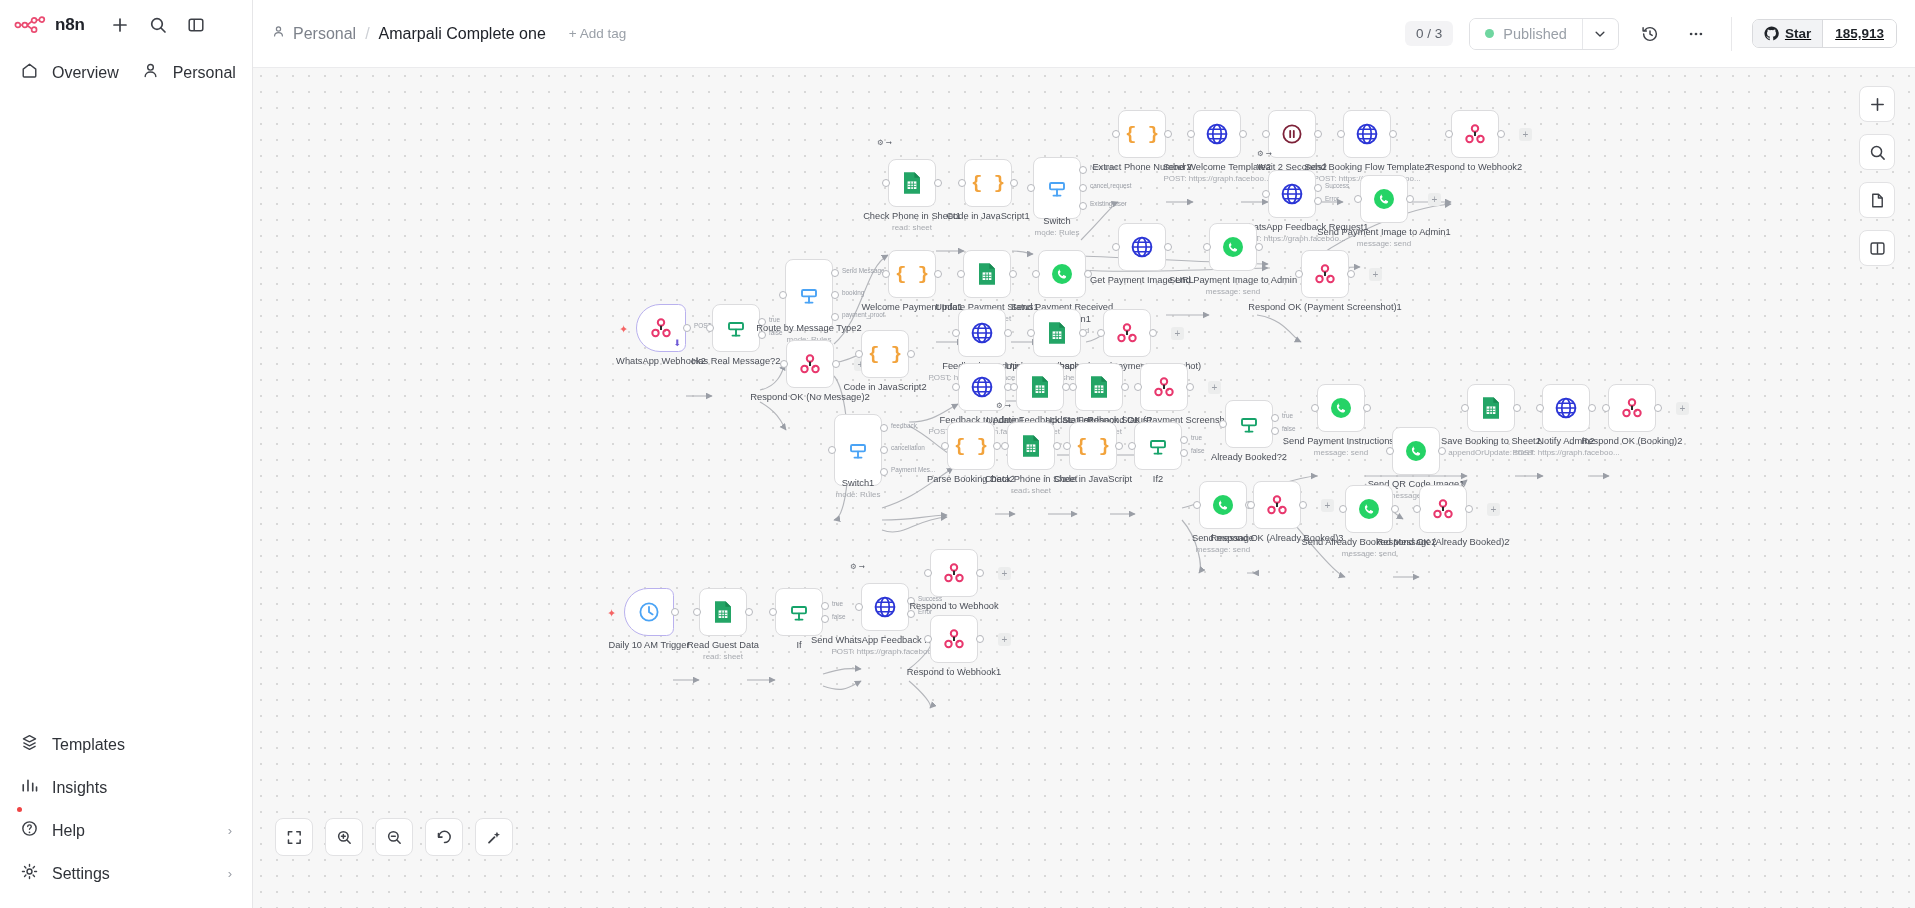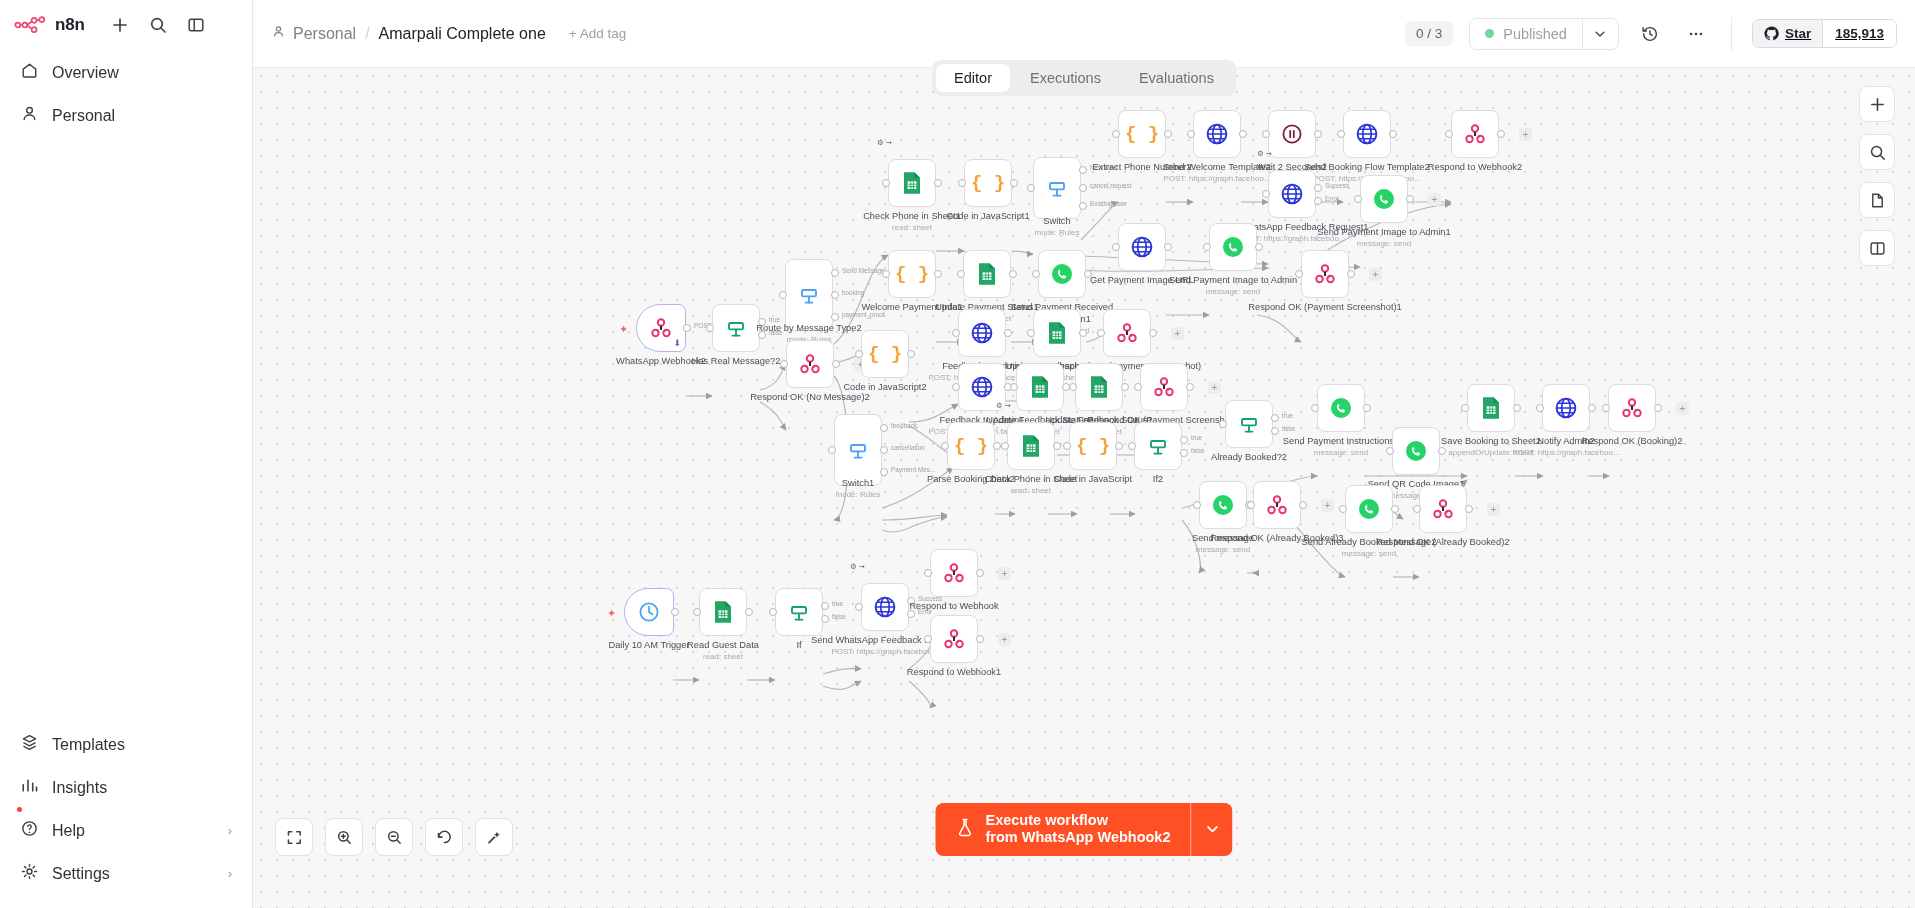--- a/index.html
+++ b/index.html
@@ -16,21 +16,21 @@
     border-right: 1px solid #e6e6e8;
     display: flex; flex-direction: column; flex: 0 0 253px;
   }
   .sb-top { padding: 14px 14px 4px 14px; display: flex; align-items: center; gap: 10px; }
   .logo-wrap { display: flex; align-items: center; gap: 7px; }
   .logo-mark { width: 34px; height: 18px; }
   .logo-text { font-size: 17px; font-weight: 700; color: #20232a; letter-spacing: -0.2px; }
   .sb-top-icons { display: flex; align-items: center; gap: 16px; margin-left: 14px; }
   .sb-ico { width: 22px; height: 22px; display: flex; align-items: center; justify-content: center;
             color: #4b4f58; cursor: pointer; }
-  .sb-nav { margin-top: 12px; padding: 0 10px; display: flex; flex-direction: column; gap: 2px; }
+  .sb-nav { margin-top: 12px; padding: 0 10px; display: flex; gap: 2px; }
   .sb-item { display: flex; align-items: center; gap: 13px; padding: 9px 10px; border-radius: 7px;
              cursor: pointer; color: #2f3238; font-size: 16px; }
   .sb-item .sb-lbl { font-size: 16px; }
   .beta-badge { background: #ecebfb; color: #6f5bd6; font-size: 10px; font-weight: 700;
                 padding: 2px 7px; border-radius: 9px; letter-spacing: .2px; }
   .sb-spacer { flex: 1; }
   .sb-bottom { padding: 0 10px 14px 10px; display: flex; flex-direction: column; gap: 2px; }
   .sb-item .chev { margin-left: auto; color: #9a9ea6; font-size: 13px; }
   .red-dot { position: absolute; width: 5px; height: 5px; border-radius: 50%; background: #ef4444;
              margin-left: -3px; margin-top: -12px; }
@@ -297,25 +297,20 @@
             <svg width="15" height="15" viewBox="0 0 16 16">
                 <path fill="#1f2328" d="M8 .5a7.5 7.5 0 00-2.37 14.62c.37.07.5-.16.5-.36v-1.3c-2.09.46-2.53-.9-2.53-.9-.34-.87-.83-1.1-.83-1.1-.68-.47.05-.46.05-.46.75.05 1.15.78 1.15.78.67 1.15 1.76.82 2.19.63.07-.49.26-.82.48-1.01-1.67-.19-3.43-.84-3.43-3.72 0-.82.3-1.5.77-2.02-.08-.19-.34-.95.07-1.99 0 0 .63-.2 2.06.77a7.1 7.1 0 013.76 0c1.43-.97 2.06-.77 2.06-.77.41 1.04.15 1.8.08 1.99.48.52.77 1.2.77 2.02 0 2.89-1.77 3.53-3.45 3.71.27.24.51.69.51 1.39v2.06c0 .2.14.44.51.36A7.5 7.5 0 008 .5z"></path>
               </svg>
             <span>Star</span>
           </div>
           <div class="star-count">185,913</div>
         </div>
       </div>
     </header>
 
-    <div class="tabs">
-      <div class="tab active">Editor</div>
-      <div class="tab">Executions</div>
-      <div class="tab">Evaluations</div>
-    </div>
 
     <div class="canvas-wrap">
       <div class="canvas"></div>
       <svg class="edges" id="edge-layer">
           <defs>
             <marker id="ah" markerWidth="7" markerHeight="7" refX="5.4" refY="3" orient="auto">
               <path d="M0 0 L6 3 L0 6 z" fill="#9a9ea6"></path>
             </marker>
           </defs>
           <path d="M433,328 C455,328 455,328 459,328" fill="none" stroke="#b4b6bb" stroke-width="1.15" marker-end="url(#ah)"></path>
@@ -1169,35 +1164,17 @@
             </svg>
         </div>
         <div class="btool">
           <svg width="17" height="17" viewBox="0 0 18 18">
               <path d="M11.6 2.8l1 2.2 2.2 1-2.2 1-1 2.2-1-2.2-2.2-1 2.2-1z" fill="#3d4047"></path>
               <path d="M9 8.6L3.2 14.4" stroke="#3d4047" stroke-width="1.9" stroke-linecap="round"></path>
             </svg>
         </div>
       </div>
 
-      <div class="exec-wrap">
-        <div class="exec-btn">
-          <span>
-            <svg width="19" height="21" viewBox="0 0 20 22">
-                <path d="M8 2.6h4M9 2.6v6.2L4.6 17a1.6 1.6 0 001.4 2.4h8a1.6 1.6 0 001.4-2.4L11 8.8V2.6" fill="none" stroke="#fff" stroke-width="1.6" stroke-linecap="round" stroke-linejoin="round"></path>
-              </svg>
-          </span>
-          <span class="exec-txts">
-            <span class="exec-t1">Execute workflow</span>
-            <span class="exec-t2">from WhatsApp Webhook2</span>
-          </span>
-        </div>
-        <div class="exec-caret">
-          <svg width="16" height="16" viewBox="0 0 16 16">
-              <path d="M3.6 6l4.4 4.4L12.4 6" fill="none" stroke="#fff" stroke-width="1.8" stroke-linecap="round" stroke-linejoin="round"></path>
-            </svg>
-        </div>
-      </div>
 
 
     </div>
   </section>
 </div>
 
 </body></html>

